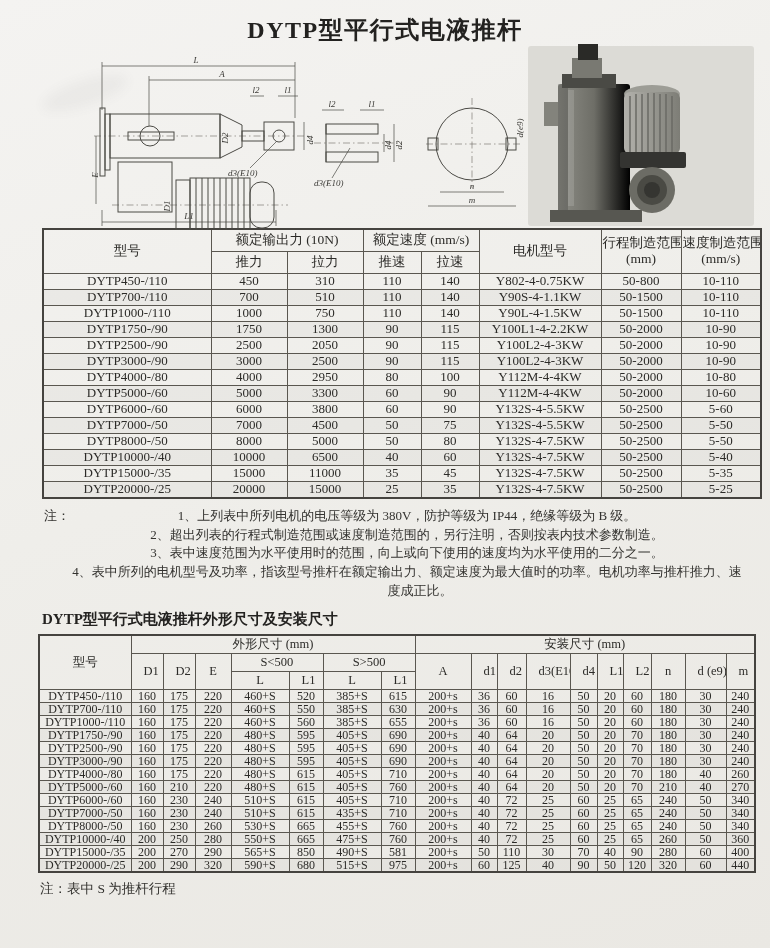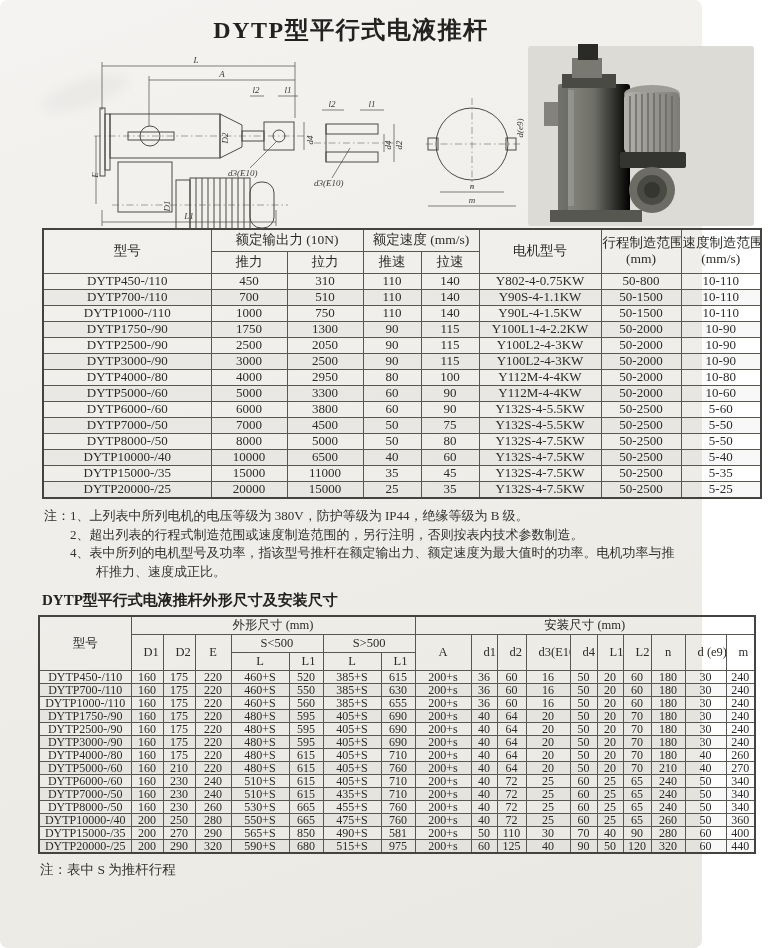--- a/index.html
+++ b/index.html
@@ -2,23 +2,22 @@
 <html><head>
 <meta charset="utf-8">
 <style>
   html,body { margin:0; padding:0; }
   body {
     width:770px; height:948px; overflow:hidden;
     font-family:"Liberation Serif","DejaVu Serif",serif;
     color:#2c2b28;
   }
   .page {
-    position:relative; width:702px; height:948px;
+    position:relative; width:770px; height:948px;
     background:linear-gradient(160deg,#f4f3f1 0%,#efeeea 45%,#eae8e3 100%);
-    border-radius:8px;
   }
   .smudge { position:absolute; border-radius:50%; filter:blur(6px); opacity:.05; background:#555; pointer-events:none; }
   .smudge.a { left:40px; top:80px; width:90px; height:26px; transform:rotate(-18deg); }
   .smudge.b { left:600px; top:205px; width:140px; height:18px; }
 
   .title {
     margin:0; padding-top:14px; text-align:center;
     font-size:24px; font-weight:bold; letter-spacing:1.5px; color:#232220;
   }
 
@@ -37,21 +36,21 @@
   #table1 { width:718px; margin-left:42px; border:2px solid #45433f; }
   #table1 thead th { font-size:13.5px; padding:2px 1px; line-height:1.25; }
   #table1 tbody td { font-size:13px; height:15px; line-height:1.05; padding:0 2px; }
   #table2 { width:716px; margin-left:38px; border:2px solid #45433f; }
   #table2 thead th { font-size:12.5px; padding:1px 12px; line-height:1.2; }
   #table2 tbody td { font-size:12px; height:11.8px; line-height:1.0; padding:0 1px; }
   tbody tr:nth-child(even) td { background:rgba(60,58,50,0.035); }
 
   .notes { display:flex; padding:8px 26px 0 44px; font-size:13px; line-height:1.45; color:#33322f; }
   .notes-label { white-space:nowrap; }
-  .note-item { padding-left:2em; text-indent:-2em; }
+  .note-item { padding-left:2em; text-indent:-2em;text-align:center; }
 
   .footnote { padding:7px 0 0 40px; font-size:13.5px; color:#33322f; }
 
   .dim-line { stroke:#4b4a45; stroke-width:0.7; fill:none; }
   .draw-line { stroke:#4b4a45; stroke-width:1; fill:none; }
   .center-line { stroke:#6b6963; stroke-width:0.6; fill:none; stroke-dasharray:7 3 1.5 3; }
   .dim-text { font:italic 9px "Liberation Serif","DejaVu Serif",serif; fill:#3a3935; }
 </style>
 </head>
 <body>
@@ -364,20 +363,21 @@
           <td>5-25</td>
         </tr>
       </tbody>
   </table>
 
   <div class="notes">
     <span class="notes-label">注：</span>
     <div class="notes-items">
       <div class="note-item">1、上列表中所列电机的电压等级为 380V，防护等级为 IP44，绝缘等级为 B 级。</div>
       <div class="note-item">2、超出列表的行程式制造范围或速度制造范围的，另行注明，否则按表内技术参数制造。</div>
+      <div class="note-item">3、表中速度范围为水平使用时的范围，向上或向下使用的速度均为水平使用的二分之一。</div>
       <div class="note-item">4、表中所列的电机型号及功率，指该型号推杆在额定输出力、额定速度为最大值时的功率。电机功率与推杆推力、速度成正比。</div>
     </div>
   </div>
 
   <h2 class="section-title" id="section2-title">DYTP型平行式电液推杆外形尺寸及安装尺寸</h2>
 
   <table id="table2">
     <colgroup>
       <col style="width:92px">
         <col style="width:32px">

